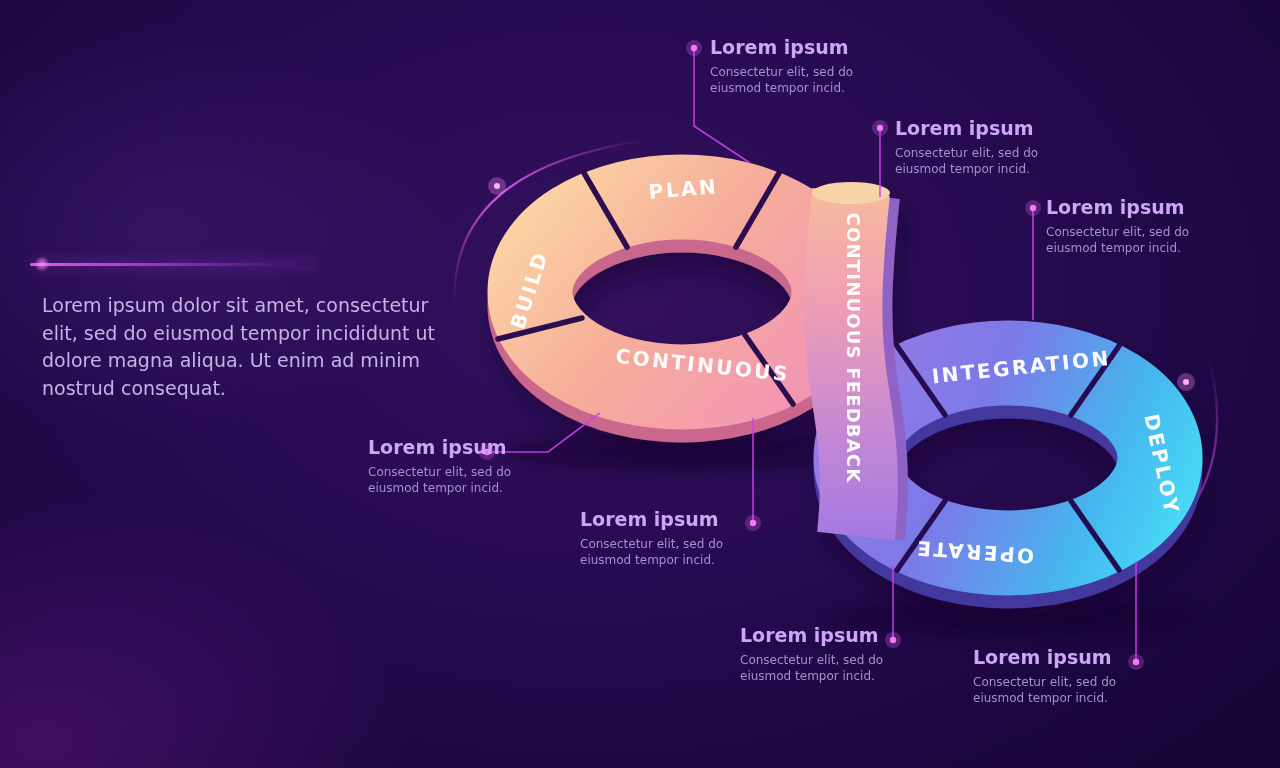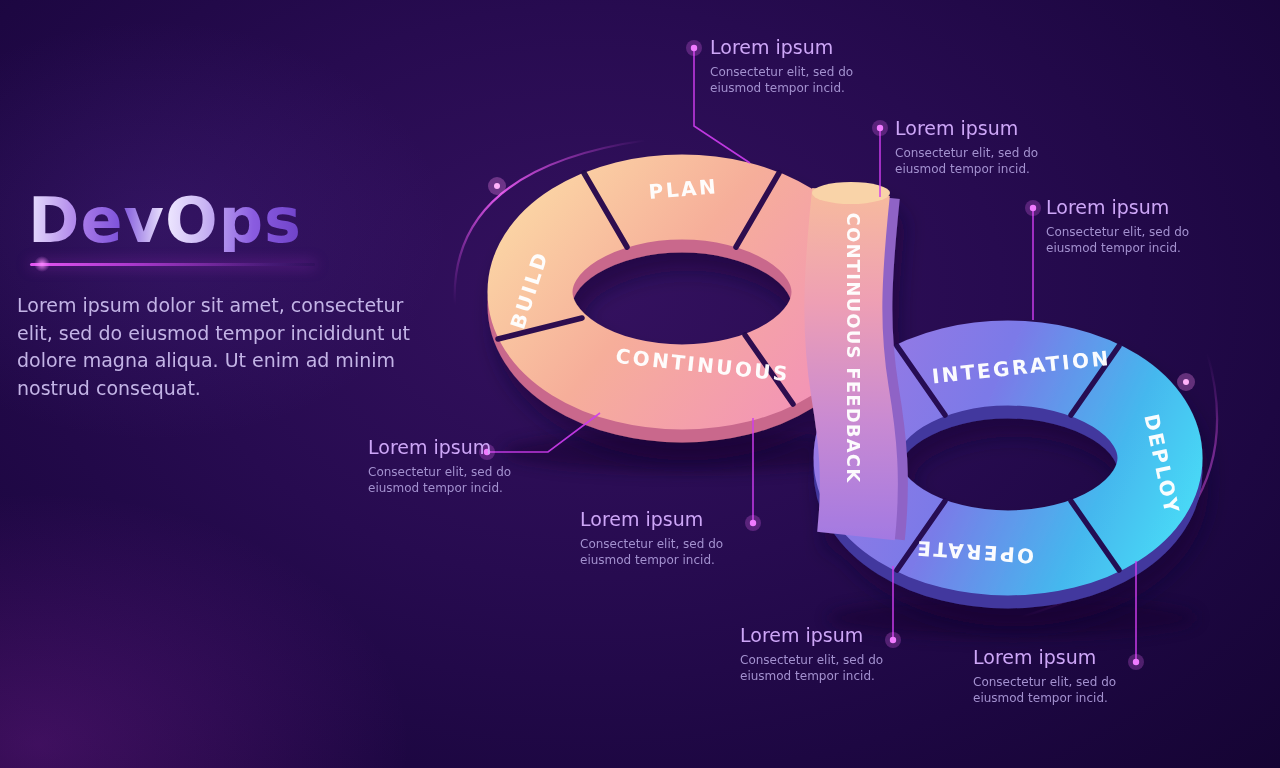--- a/index.html
+++ b/index.html
@@ -24,26 +24,26 @@
   .title-underline {
     position:absolute; left:30px; top:263px; width:285px; height:3px; border-radius:2px;
     background:linear-gradient(90deg, rgba(238,90,250,0.95) 0%, rgba(214,70,244,0.75) 35%, rgba(160,60,220,0.18) 85%, rgba(160,60,220,0) 100%);
     box-shadow:0 0 14px rgba(224,64,250,0.55);
   }
   .underline-glow {
     position:absolute; left:34px; top:256px; width:16px; height:16px; border-radius:50%;
     background:radial-gradient(circle, rgba(250,140,255,0.9), rgba(250,140,255,0) 70%);
   }
   .description {
-    position:absolute; left:17px; top:292px; width:400px;
+    position:absolute; left:42px; top:292px; width:400px;
     font-size:19px; line-height:1.45; color:#c3b4e6;
   }
 
   .callout { position:absolute; }
-  .callout .co-heading { font-size:19px; font-weight:400; color:#cda6f7; margin-bottom:6px; }
+  .callout .co-heading { font-size:19px; font-weight:700; color:#cda6f7; margin-bottom:6px; }
   .callout .co-line { font-size:12px; line-height:1.35; color:#a391cf; }
   .c1 { left:710px; top:36px; }
   .c2 { left:895px; top:117px; }
   .c3 { left:1046px; top:196px; }
   .c4 { left:368px; top:436px; }
   .c5 { left:580px; top:508px; }
   .c6 { left:740px; top:624px; }
   .c7 { left:973px; top:646px; }
 
   .seg { fill:#ffffff; font-size:20px; font-weight:bold; letter-spacing:2.5px; opacity:0.97; }
@@ -175,21 +175,20 @@
           <circle cx="497" cy="186" r="9" fill="#ff8df5" opacity="0.3"></circle>
           <circle cx="497" cy="186" r="3" fill="#ffb2fa"></circle>
         </g>
       <g>
           <circle cx="1186" cy="382" r="9" fill="#ff8df5" opacity="0.3"></circle>
           <circle cx="1186" cy="382" r="3" fill="#ffb2fa"></circle>
         </g>
     </g>
   </svg>
 
-  <div class="title">DevOps</div>
   <div class="title-underline"></div>
   <div class="underline-glow"></div>
   <div class="description">Lorem ipsum dolor sit amet, consectetur elit, sed do eiusmod tempor incididunt ut dolore magna aliqua. Ut enim ad minim nostrud consequat.</div>
 
   <div class="callout c1">
     <div class="co-heading">Lorem ipsum</div>
     <div class="co-line">Consectetur elit, sed do</div>
     <div class="co-line">eiusmod tempor incid.</div>
   </div>
   <div class="callout c2">

